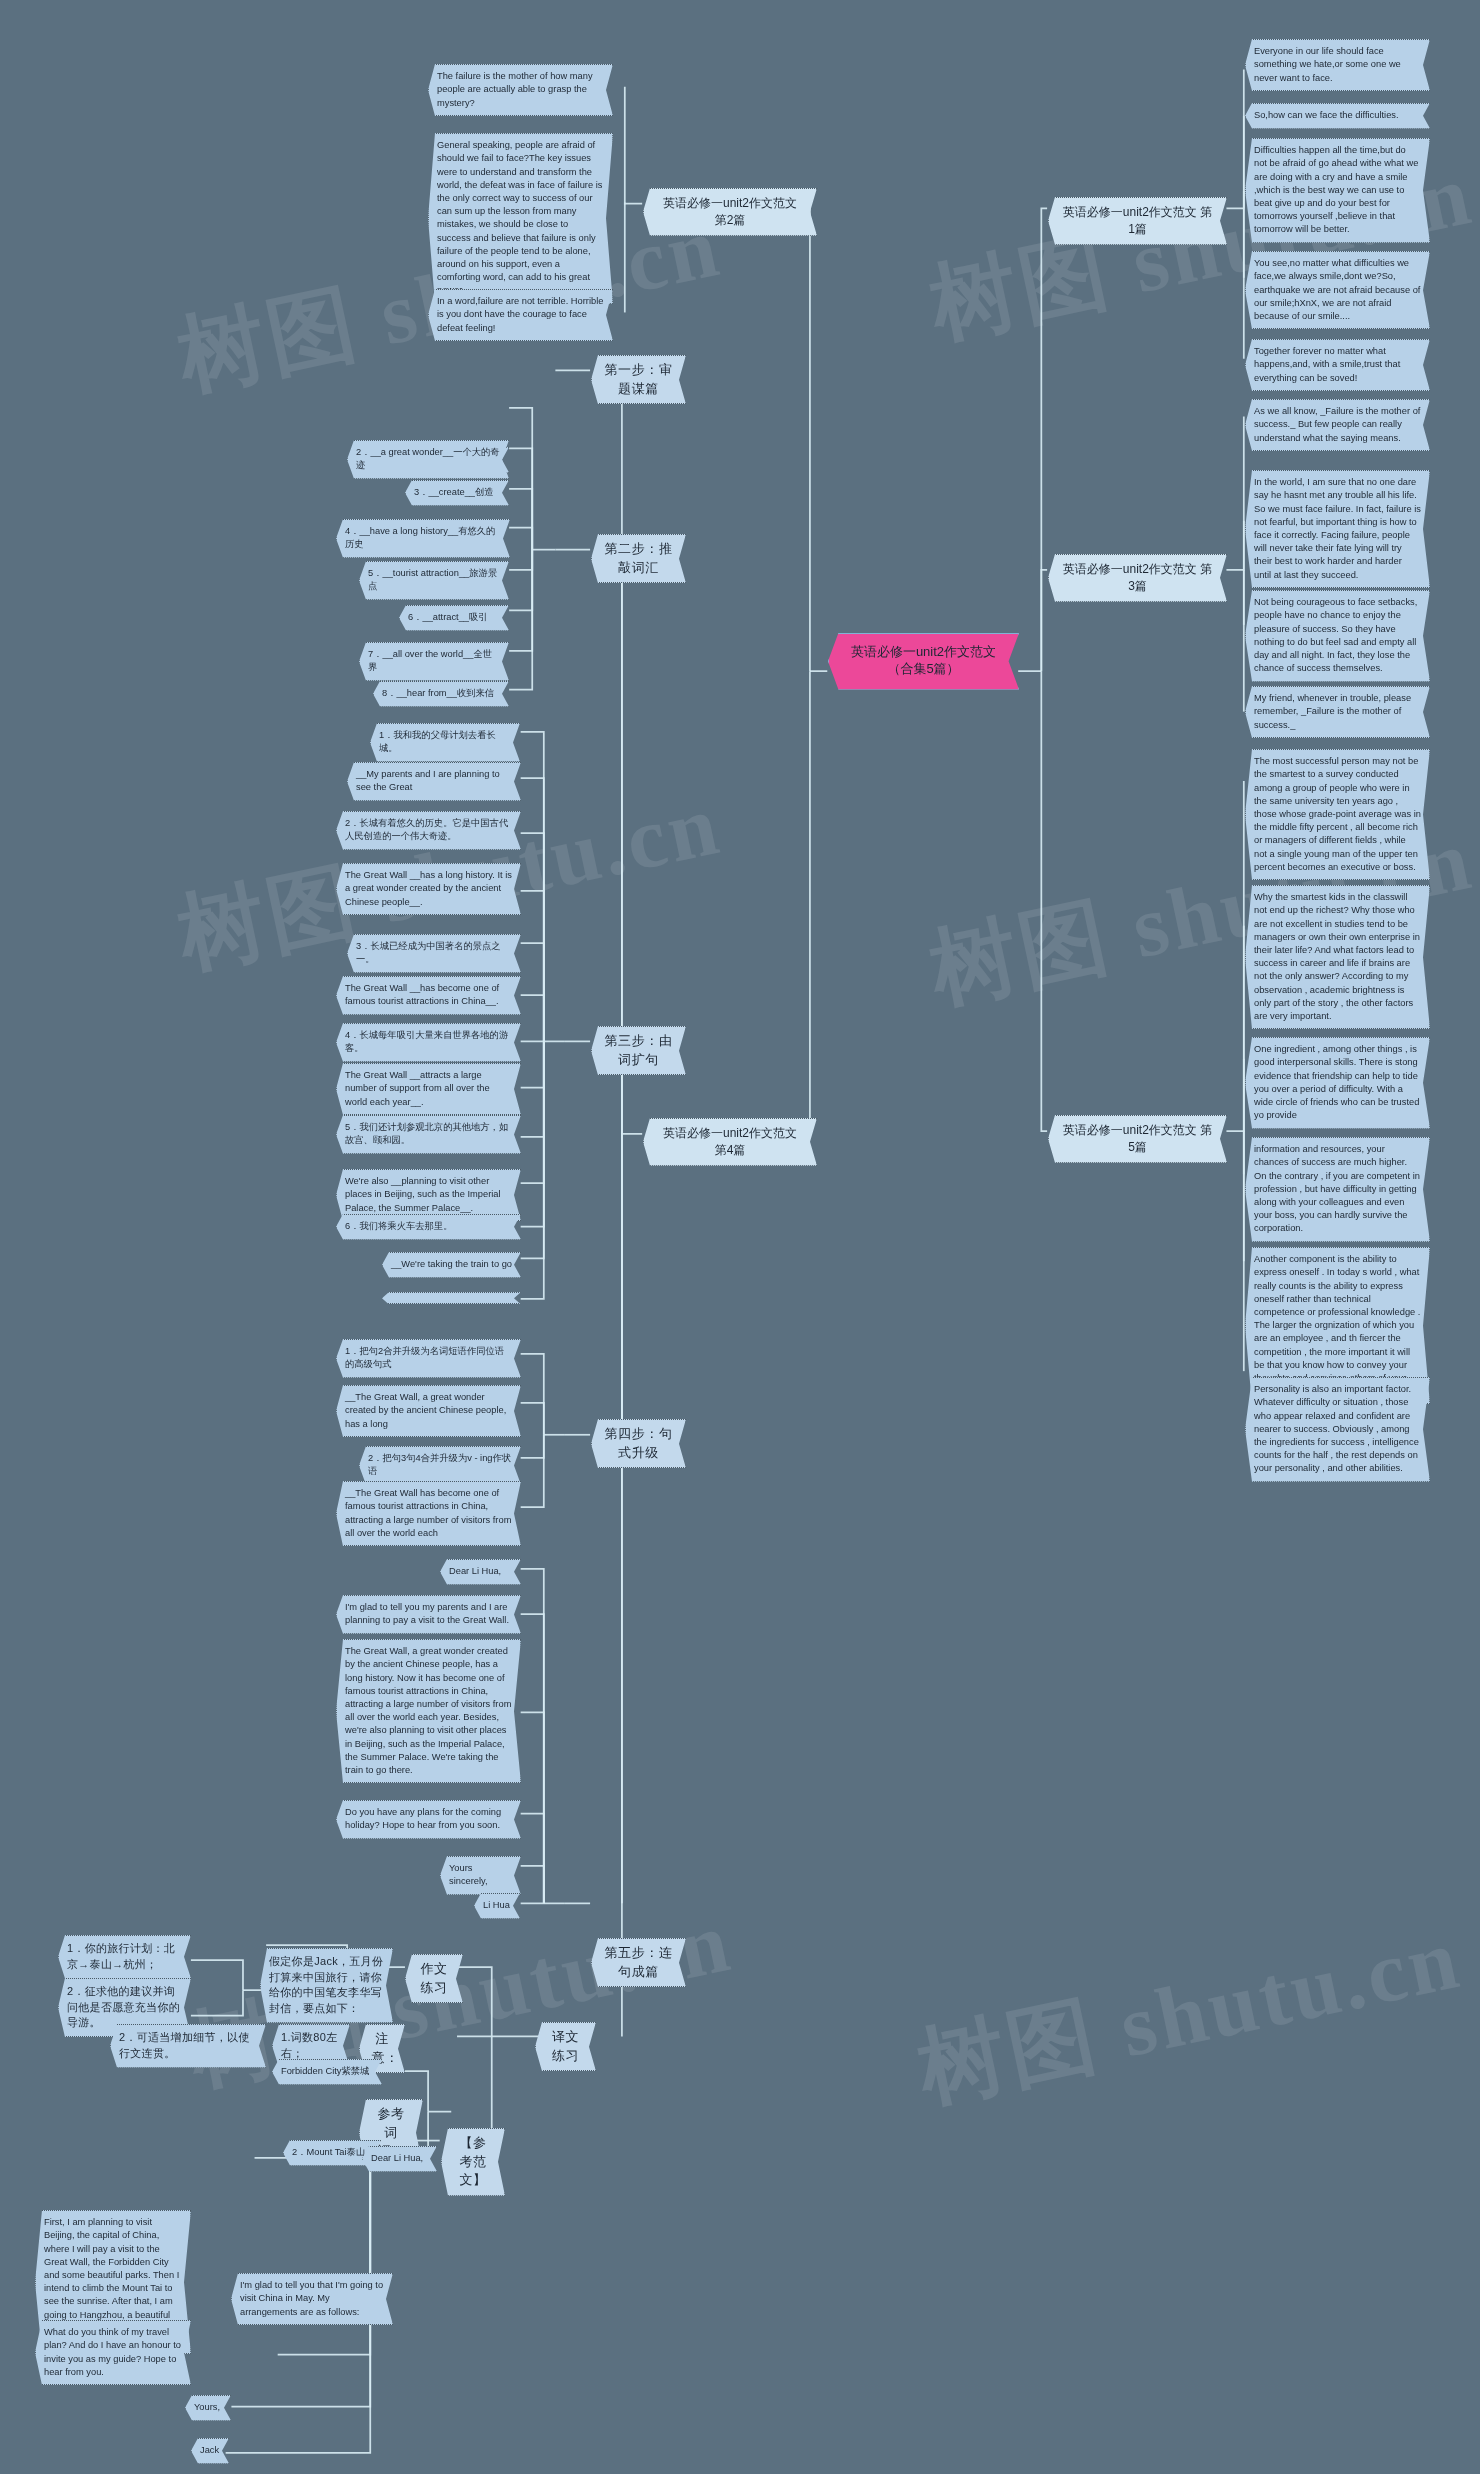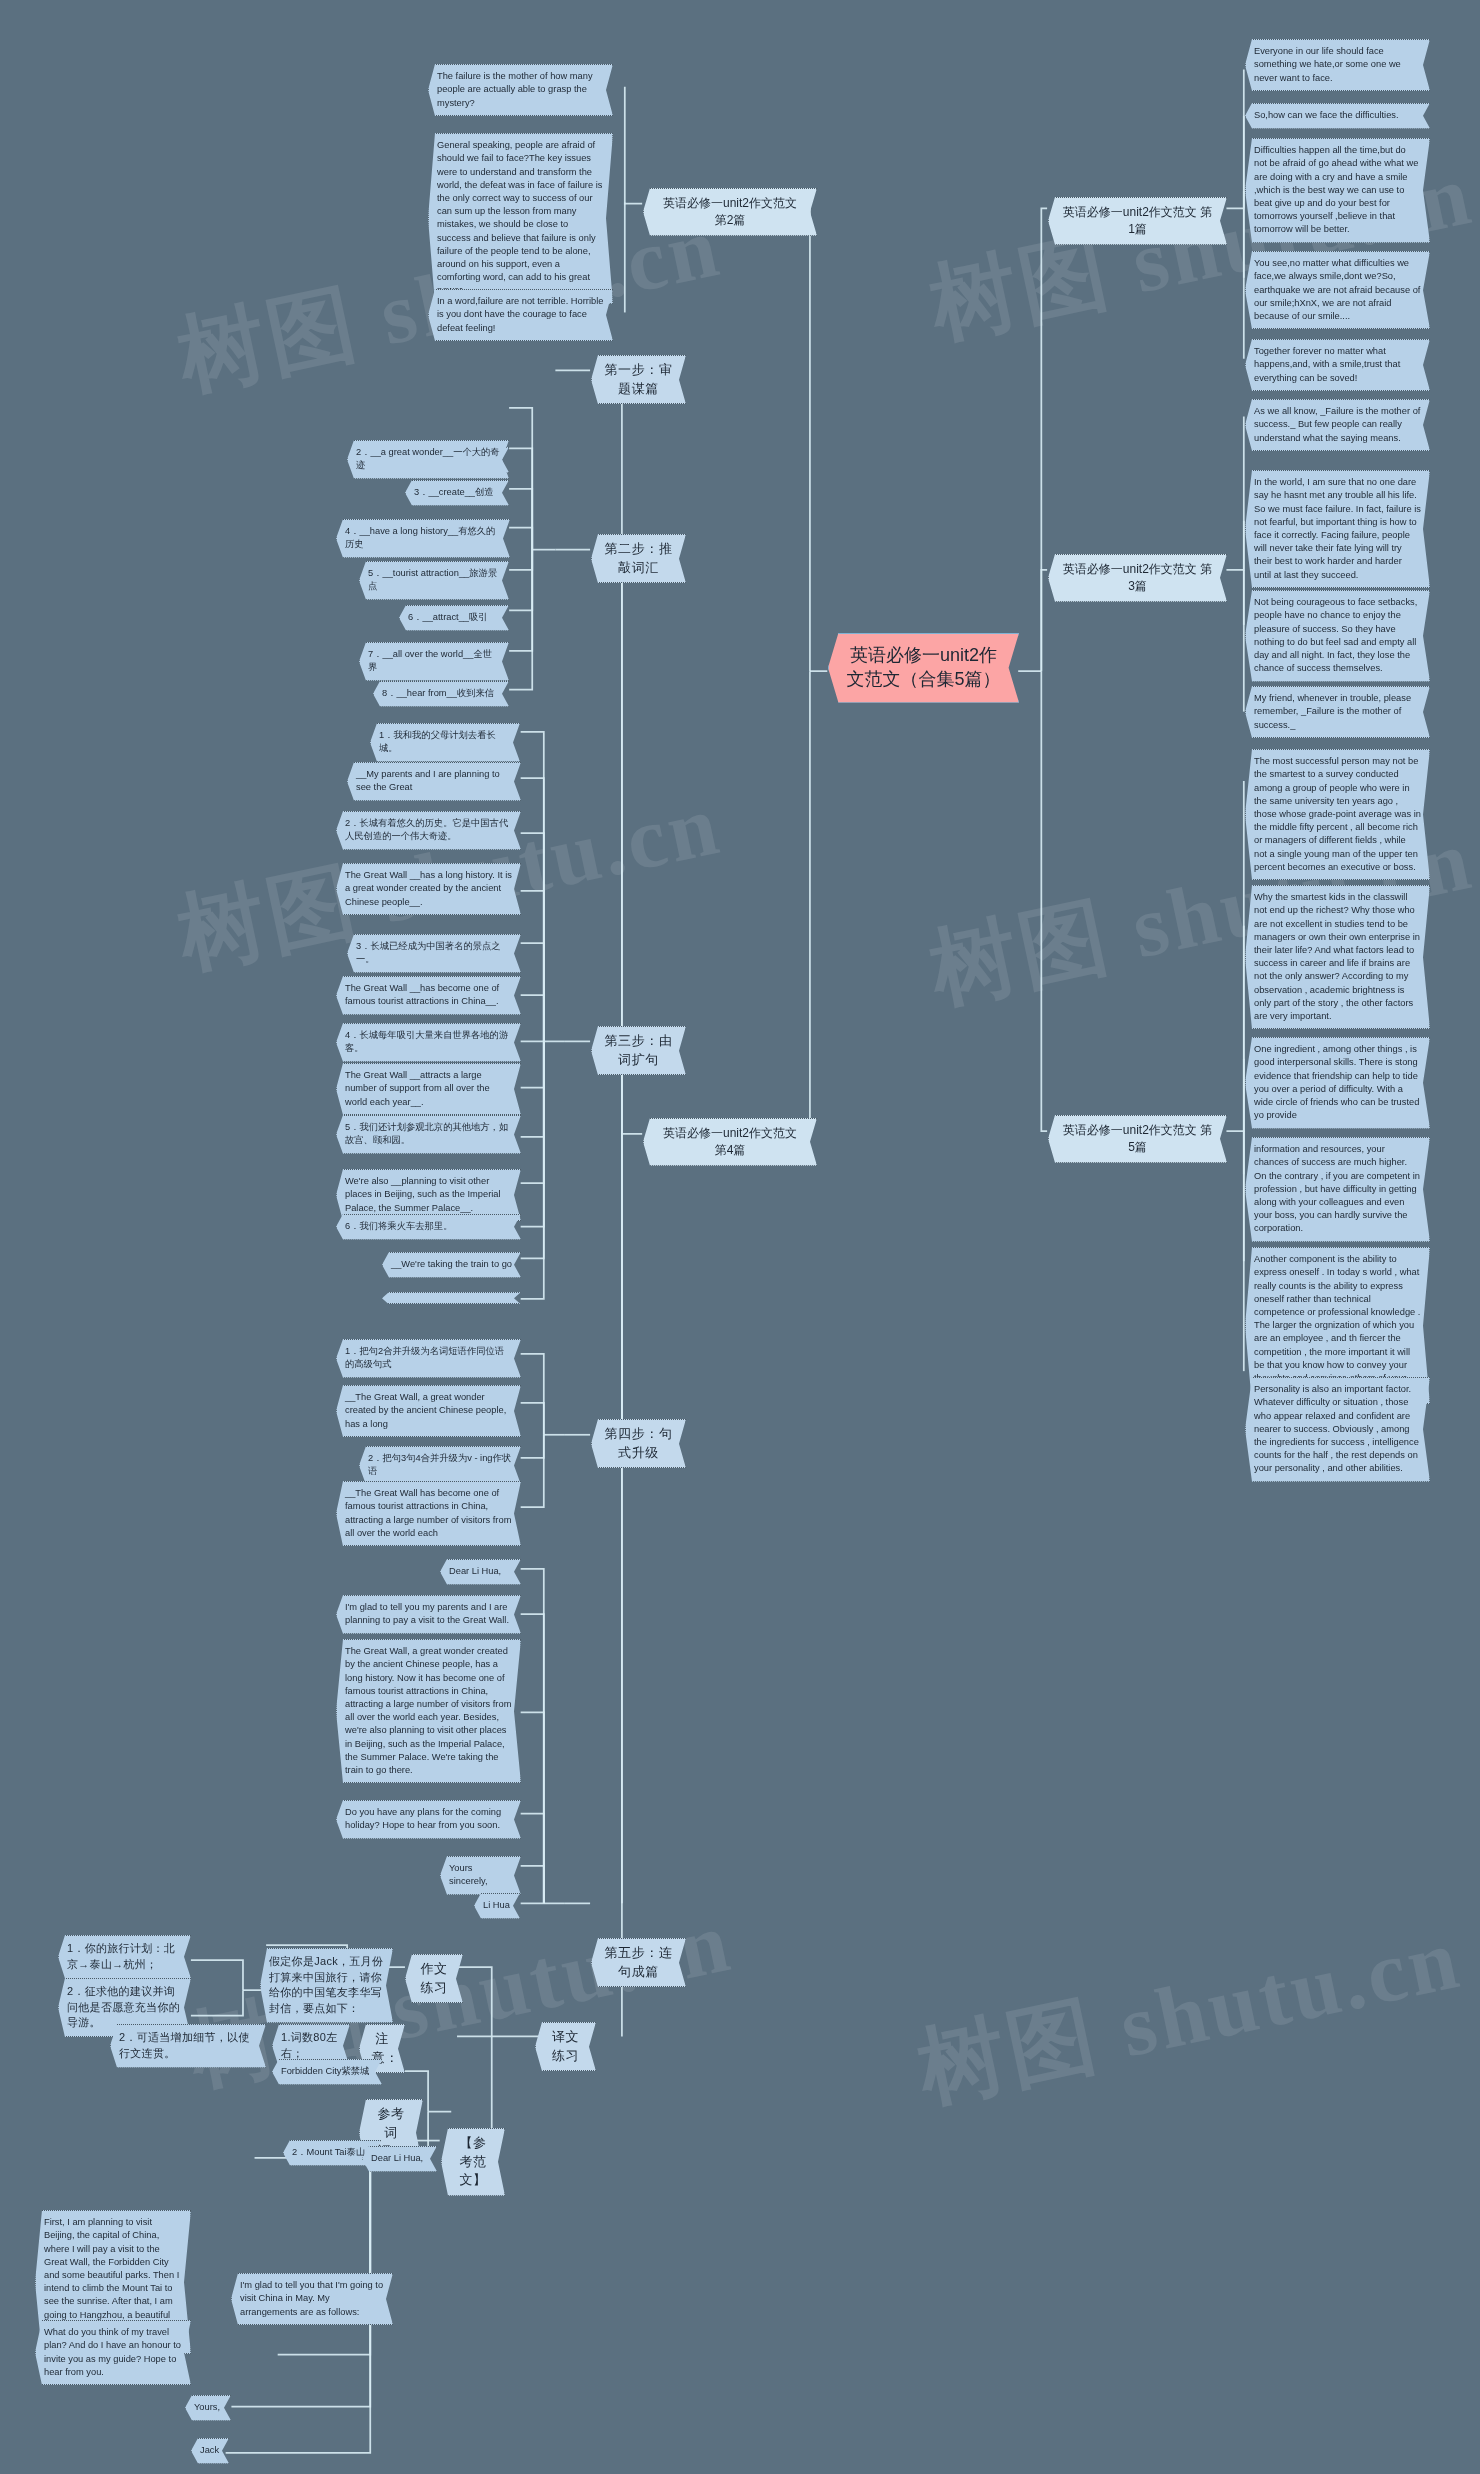--- a/index.html
+++ b/index.html
@@ -37,22 +37,22 @@
   .node.small{font-size:9.3px;}
   .node.cn{font-size:11px;letter-spacing:0.3px;}
   .node.branch{
     background:#cfe3f1;font-size:12px;text-align:center;padding:5.8px 12.7px;
   }
   .node.step{
     background:#c3d9ec;font-size:13px;text-align:center;padding:5.2px 11.6px;
     letter-spacing:0.6px;
   }
   .node.center{
-    background:#fca5a5;border:1.2px solid #7fb3d5;
-    font-size:18px;text-align:center;line-height:1.3;
+    background:#ec4899;border:1.2px solid #7fb3d5;
+    font-size:13px;text-align:center;line-height:1.3;
     padding:10.4px 12.7px;
     -webkit-clip-path:polygon(10.4px 0,100% 0,calc(100% - 10.4px) 50%,100% 100%,10.4px 100%,0 50%);
     clip-path:polygon(10.4px 0,100% 0,calc(100% - 10.4px) 50%,100% 100%,10.4px 100%,0 50%);
   }
 </style>
 </head>
 <body>
 
 <div class="wm" style="left:174px;top:243px;">树图 shutu.cn</div>
 <div class="wm" style="left:926px;top:191px;">树图 shutu.cn</div>

